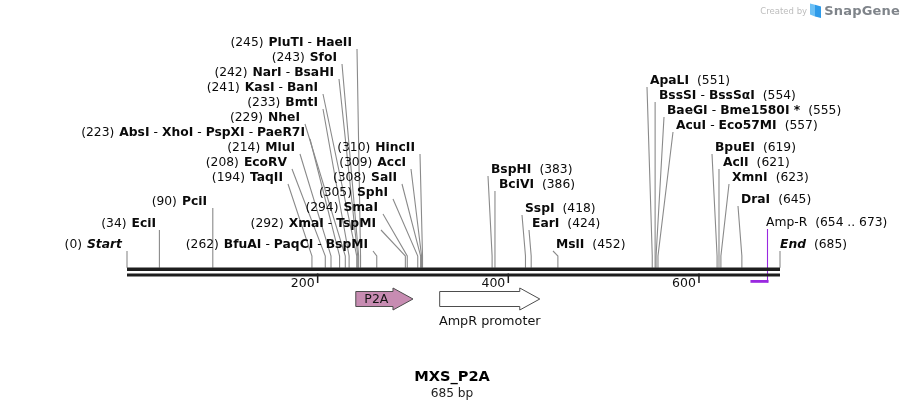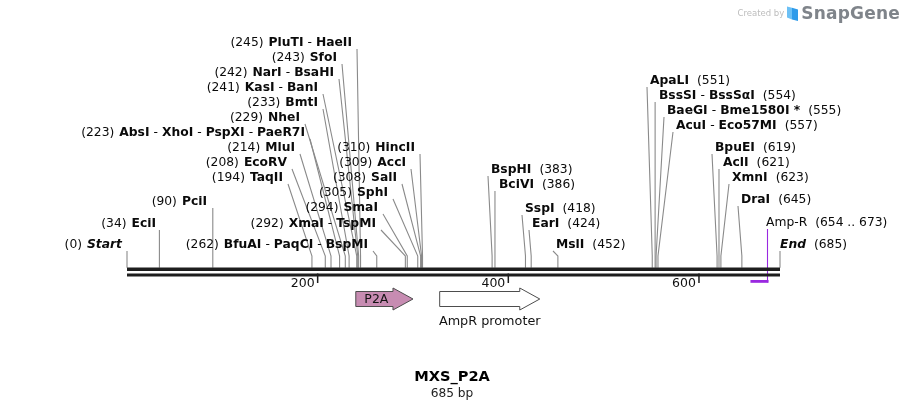--- a/index.html
+++ b/index.html
@@ -1,20 +1,20 @@
 <!DOCTYPE html>
 <html><head>
 <meta charset="utf-8">
 <style>
   html,body{margin:0;padding:0;background:#ffffff;}
   #stage{position:relative;width:906px;height:408px;background:#fff;overflow:hidden;
          font-family:"DejaVu Sans",sans-serif;}
   #branding{position:absolute;top:3px;right:6px;display:flex;align-items:center;gap:3px;}
   #branding .created{font-size:8.5px;color:#bdbdbd;}
-  #branding .brand{font-size:17px;font-weight:600;color:#7f848a;letter-spacing:.2px;}
+  #branding .brand{font-size:13px;font-weight:600;color:#7f848a;letter-spacing:.2px;}
   svg text{font-family:"DejaVu Sans",sans-serif;}
   .site{font-size:12.3px;fill:#0a0a0a;}
   .site .nm{font-weight:bold;}
   .site .it{font-style:italic;}
   .ruler-num{font-size:12.5px;fill:#111;}
   .feat-inside{font-size:12.5px;fill:#141414;}
   .feat-below{font-size:12.8px;fill:#141414;}
   .title-main{font-size:14.6px;font-weight:bold;fill:#000;}
   .title-sub{font-size:12.2px;fill:#222;}
 </style>

